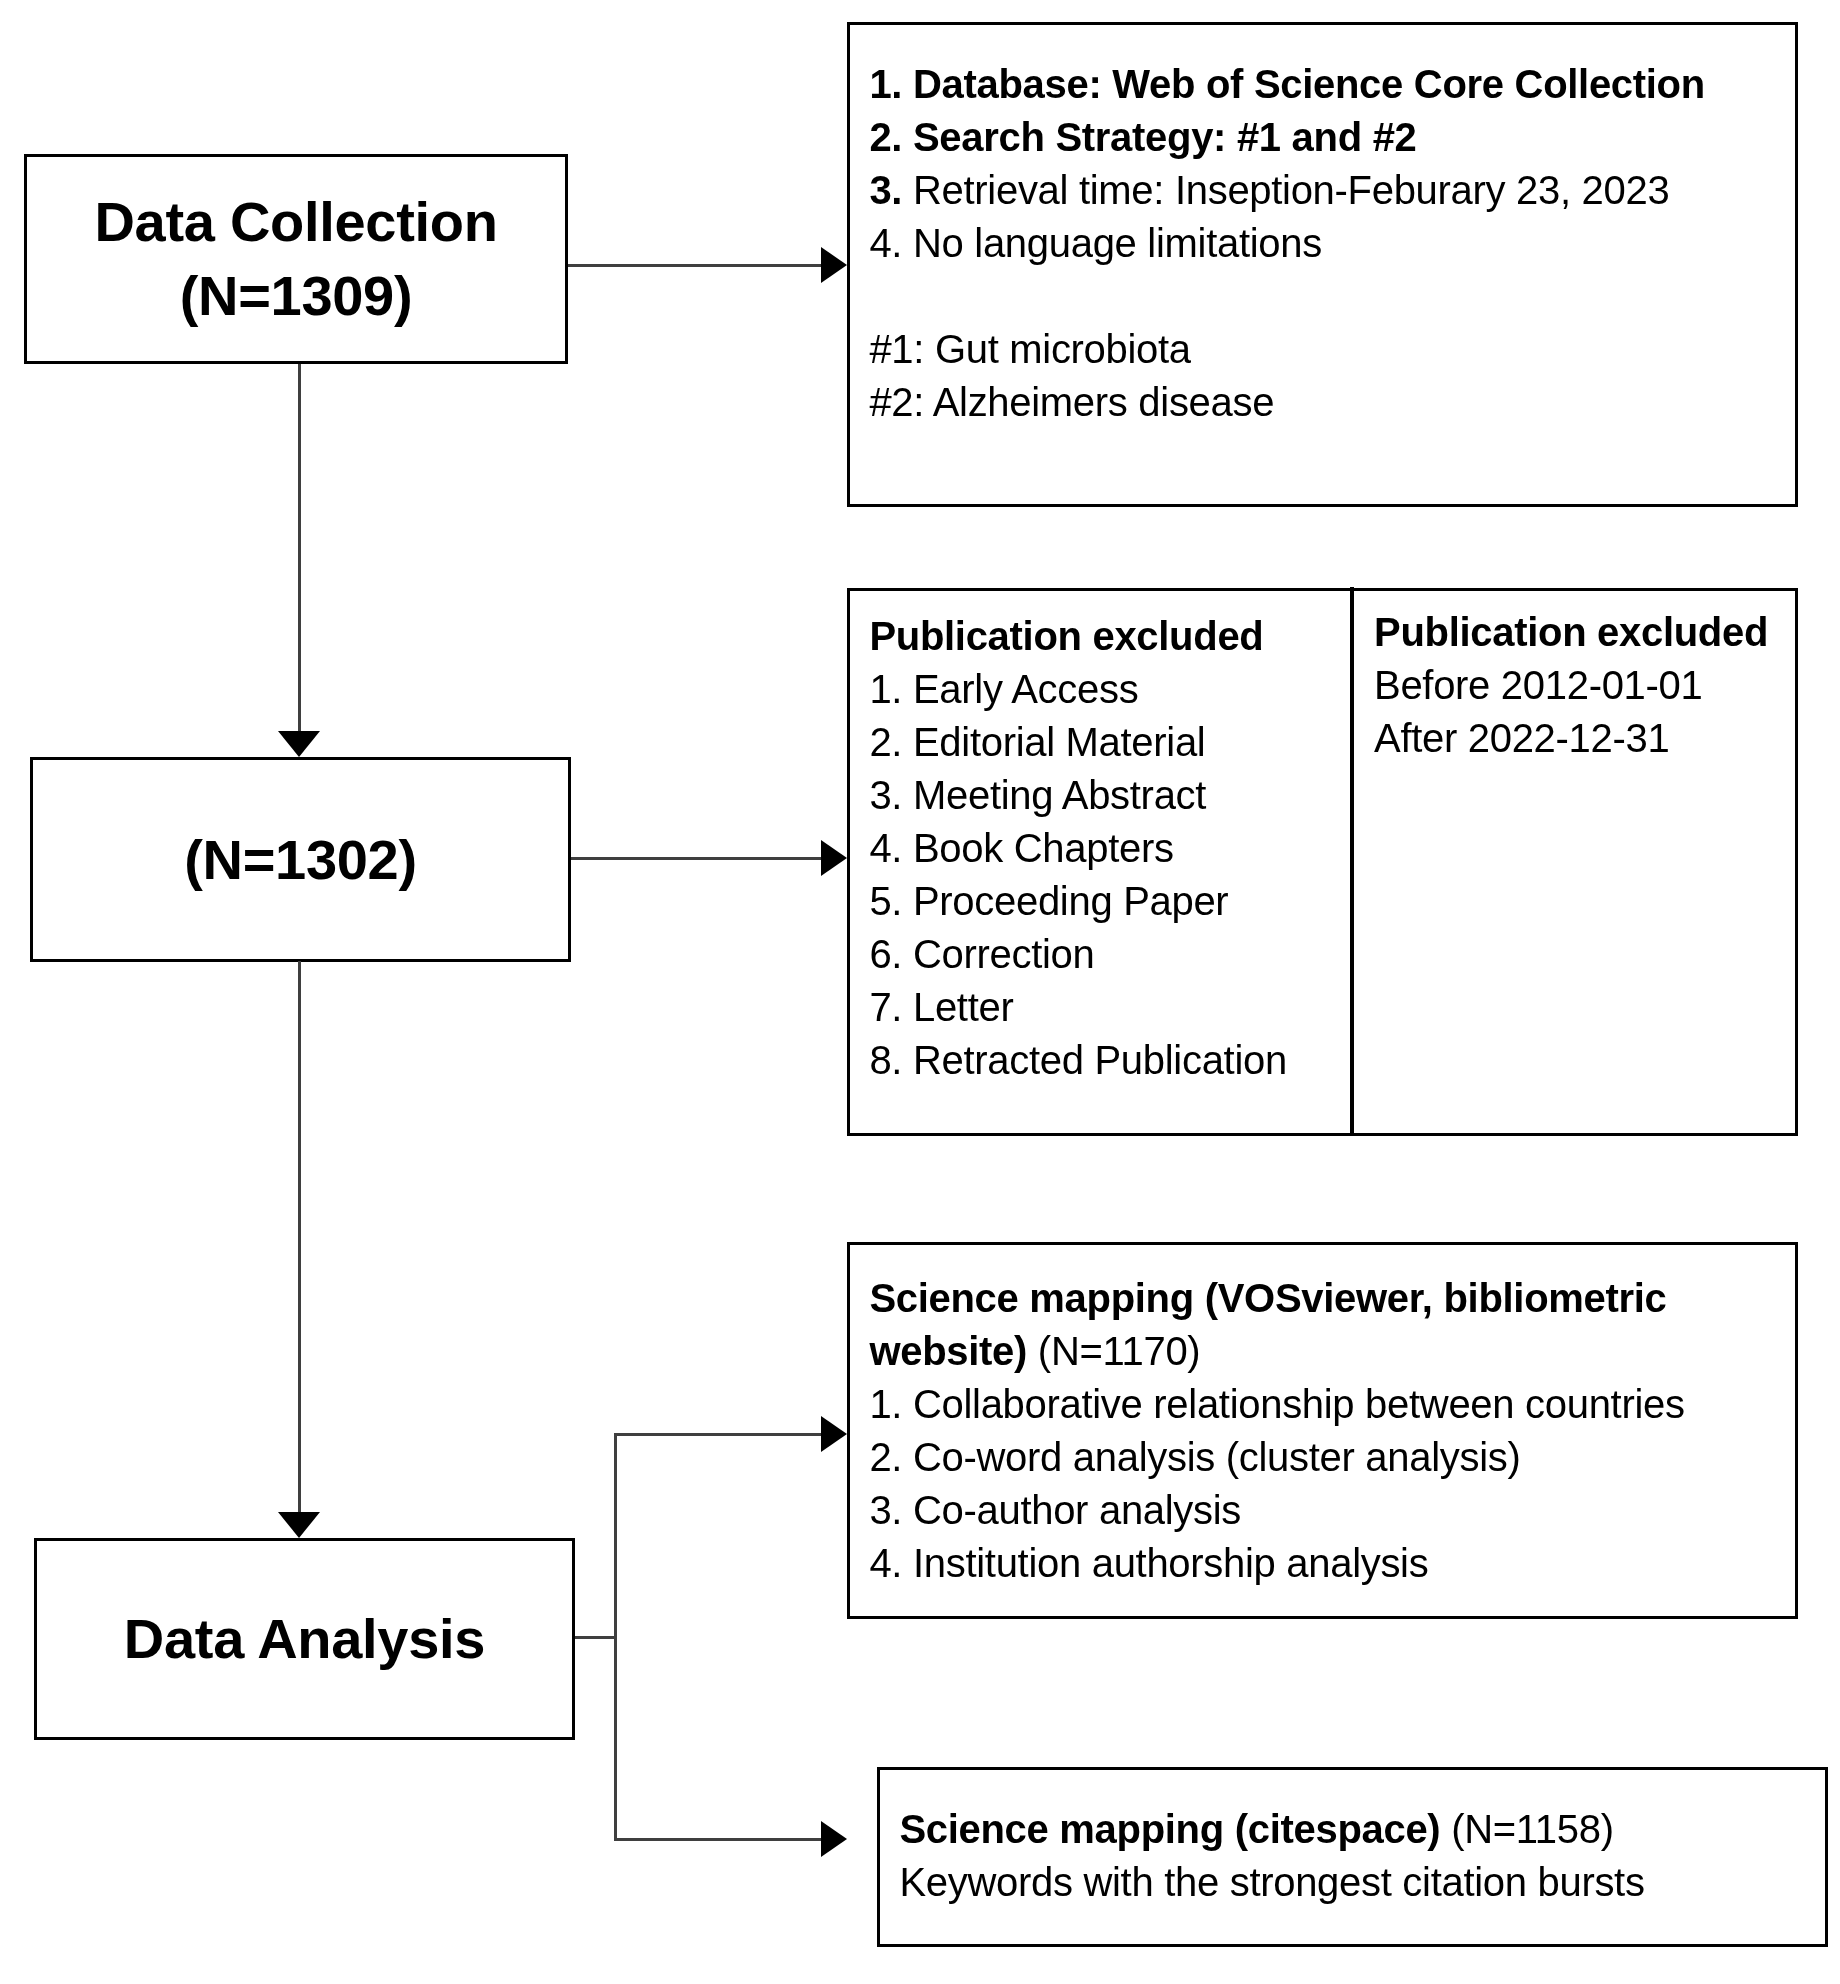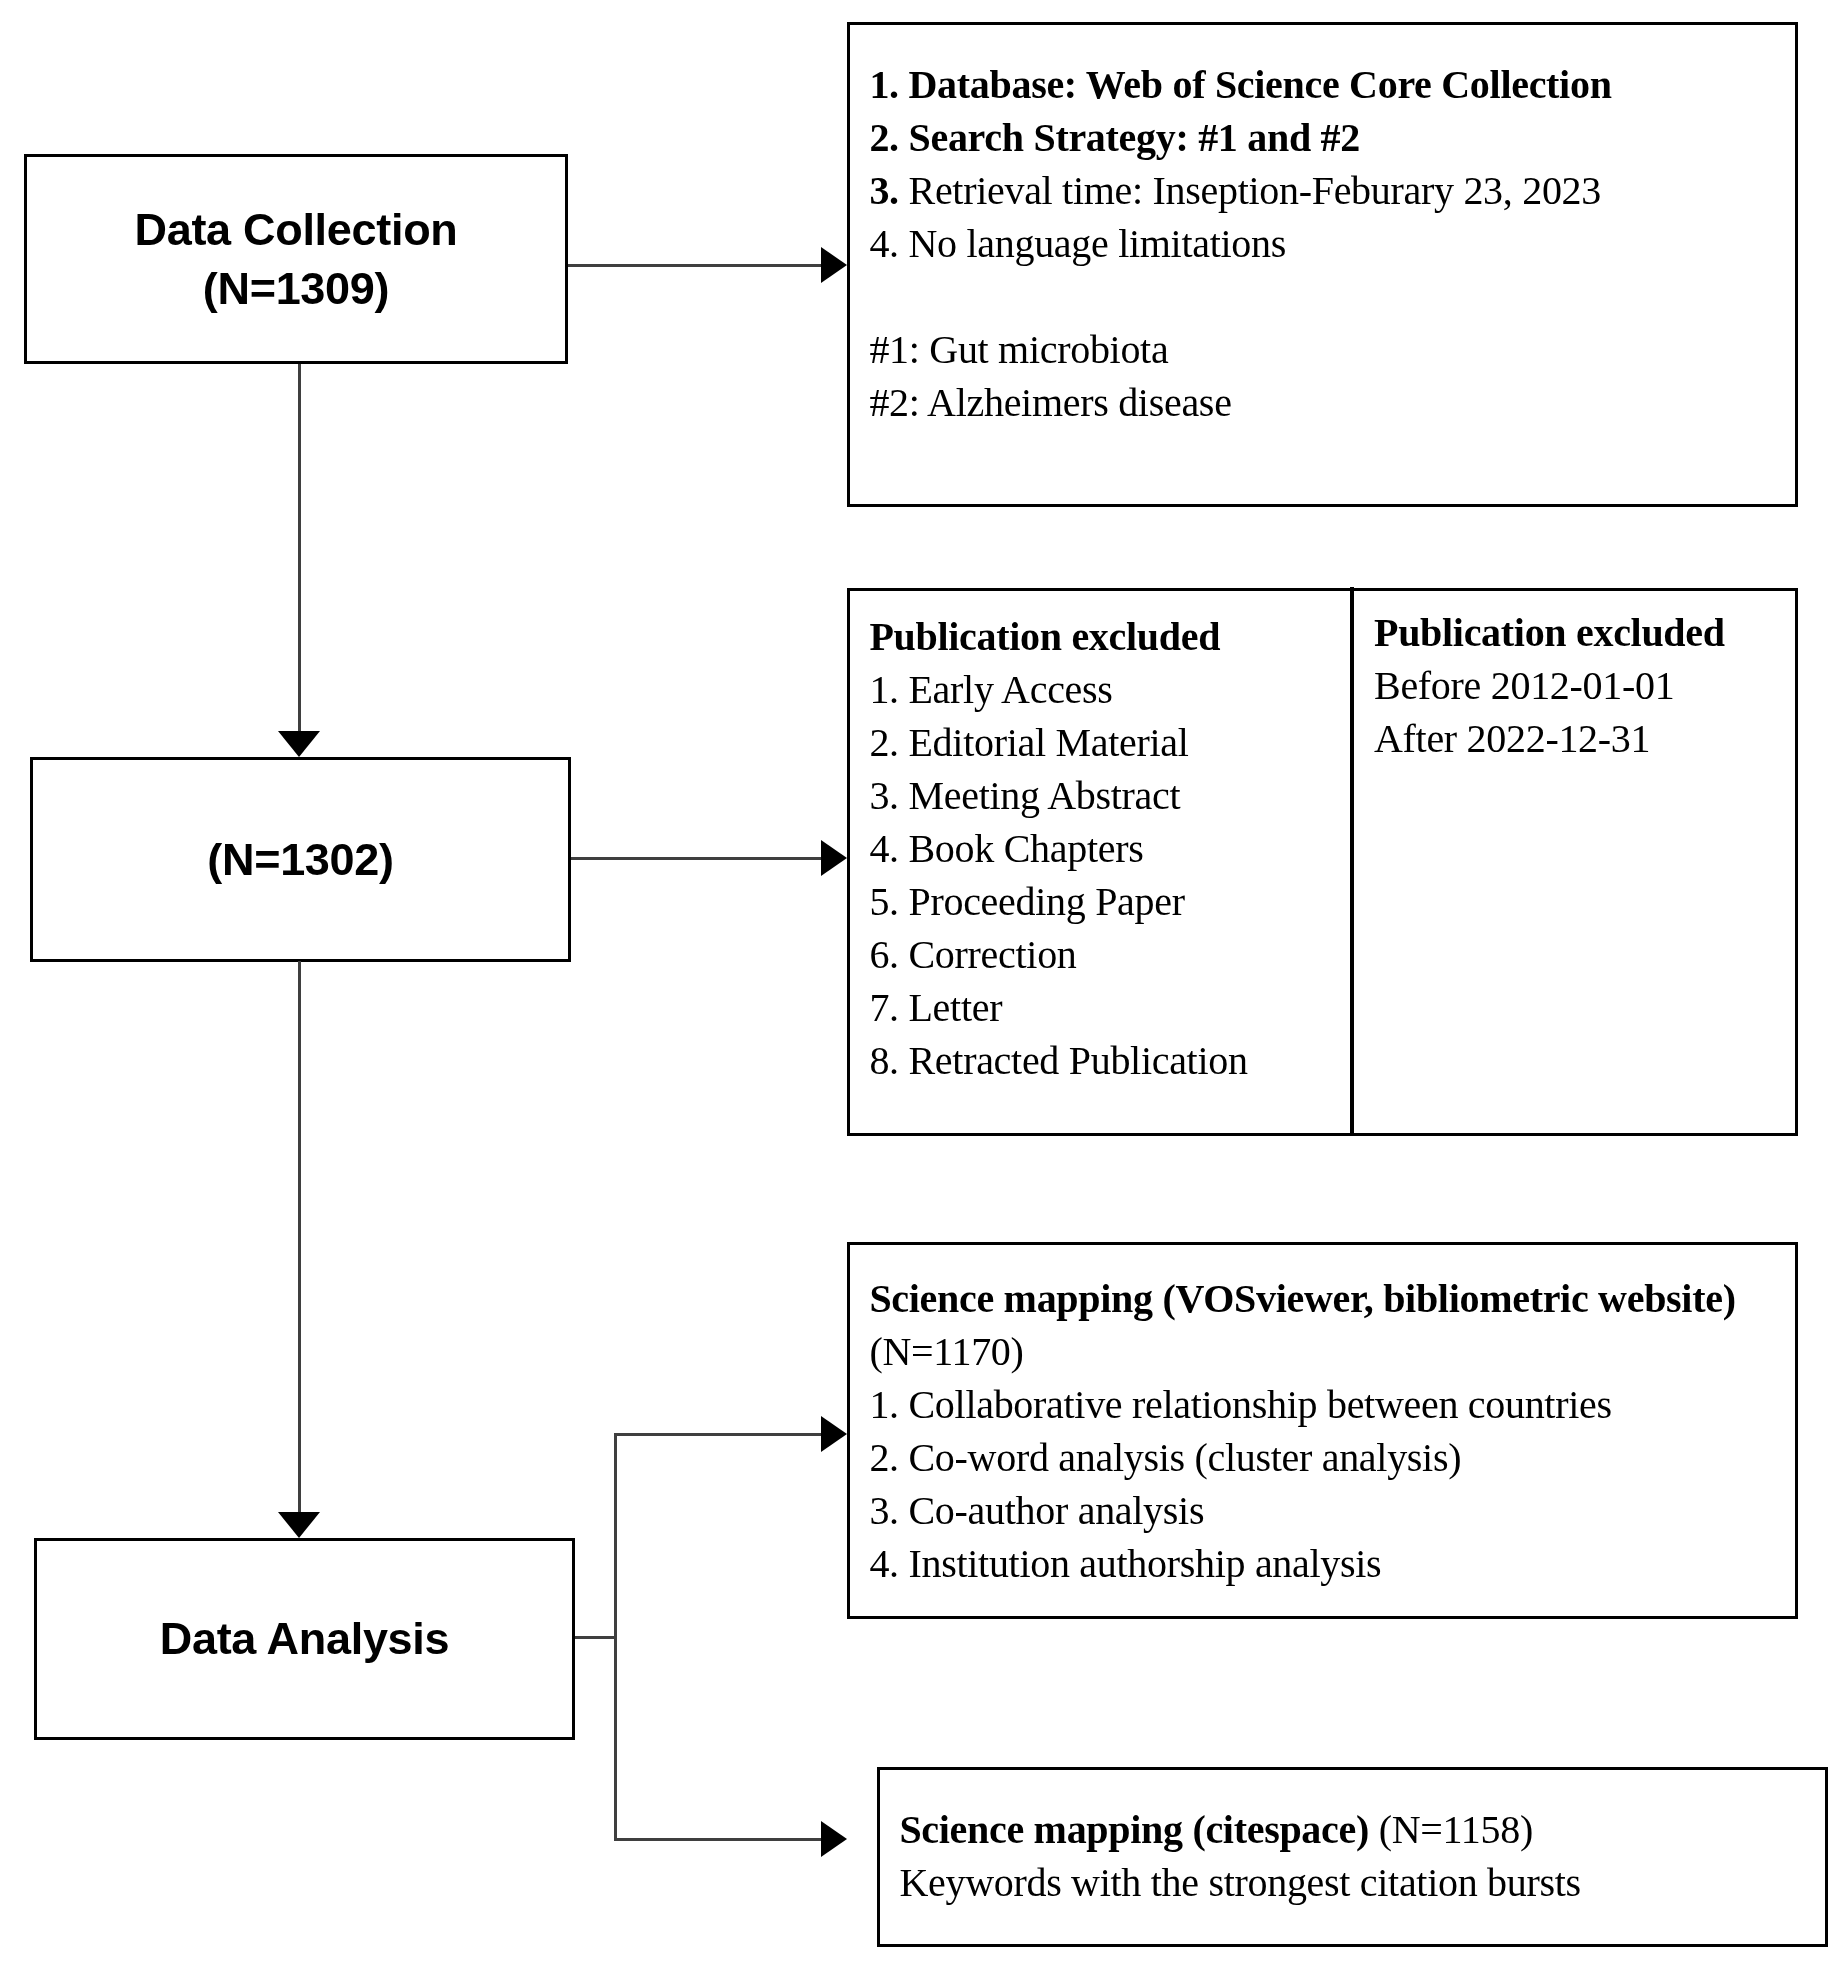--- a/index.html
+++ b/index.html
@@ -2,24 +2,24 @@
 <html style="font-size:8.6px"><head>
 <meta charset="utf-8">
 <style>
   html,body{margin:0;padding:0;background:#ffffff;}
   body{font-family:"Liberation Sans","DejaVu Sans",sans-serif;color:#000;}
   #stage{position:relative;width:1841px;height:1985px;background:#fff;overflow:hidden;}
 
   .box{position:absolute;box-sizing:border-box;background:#fff;border:3.8px solid #000;}
 
   .proc{display:flex;flex-direction:column;align-items:center;justify-content:center;
-        font-weight:bold;font-size:45px;line-height:1.32;letter-spacing:-0.3px;}
+        font-weight:bold;font-size:56px;line-height:1.32;letter-spacing:-0.3px;}
   .proc .l2{display:block;}
 
-  .info{padding:16px;font-family:Liberation Serif, serif;}
+  .info{padding:16px;}
   .info .pad{position:absolute;left:19.4px;right:9.7px;top:0;}
 
   .ln{font-size:40px;line-height:53px;white-space:nowrap;letter-spacing:-0.3px;}
   .ln.b{font-weight:bold;}
   .ln.wrap{white-space:normal;}
   .bnum{font-weight:bold;}
   .spacer{height:53px;}
 
   
   .hline{position:absolute;background:#3f3f3f;height:2.7px;}

